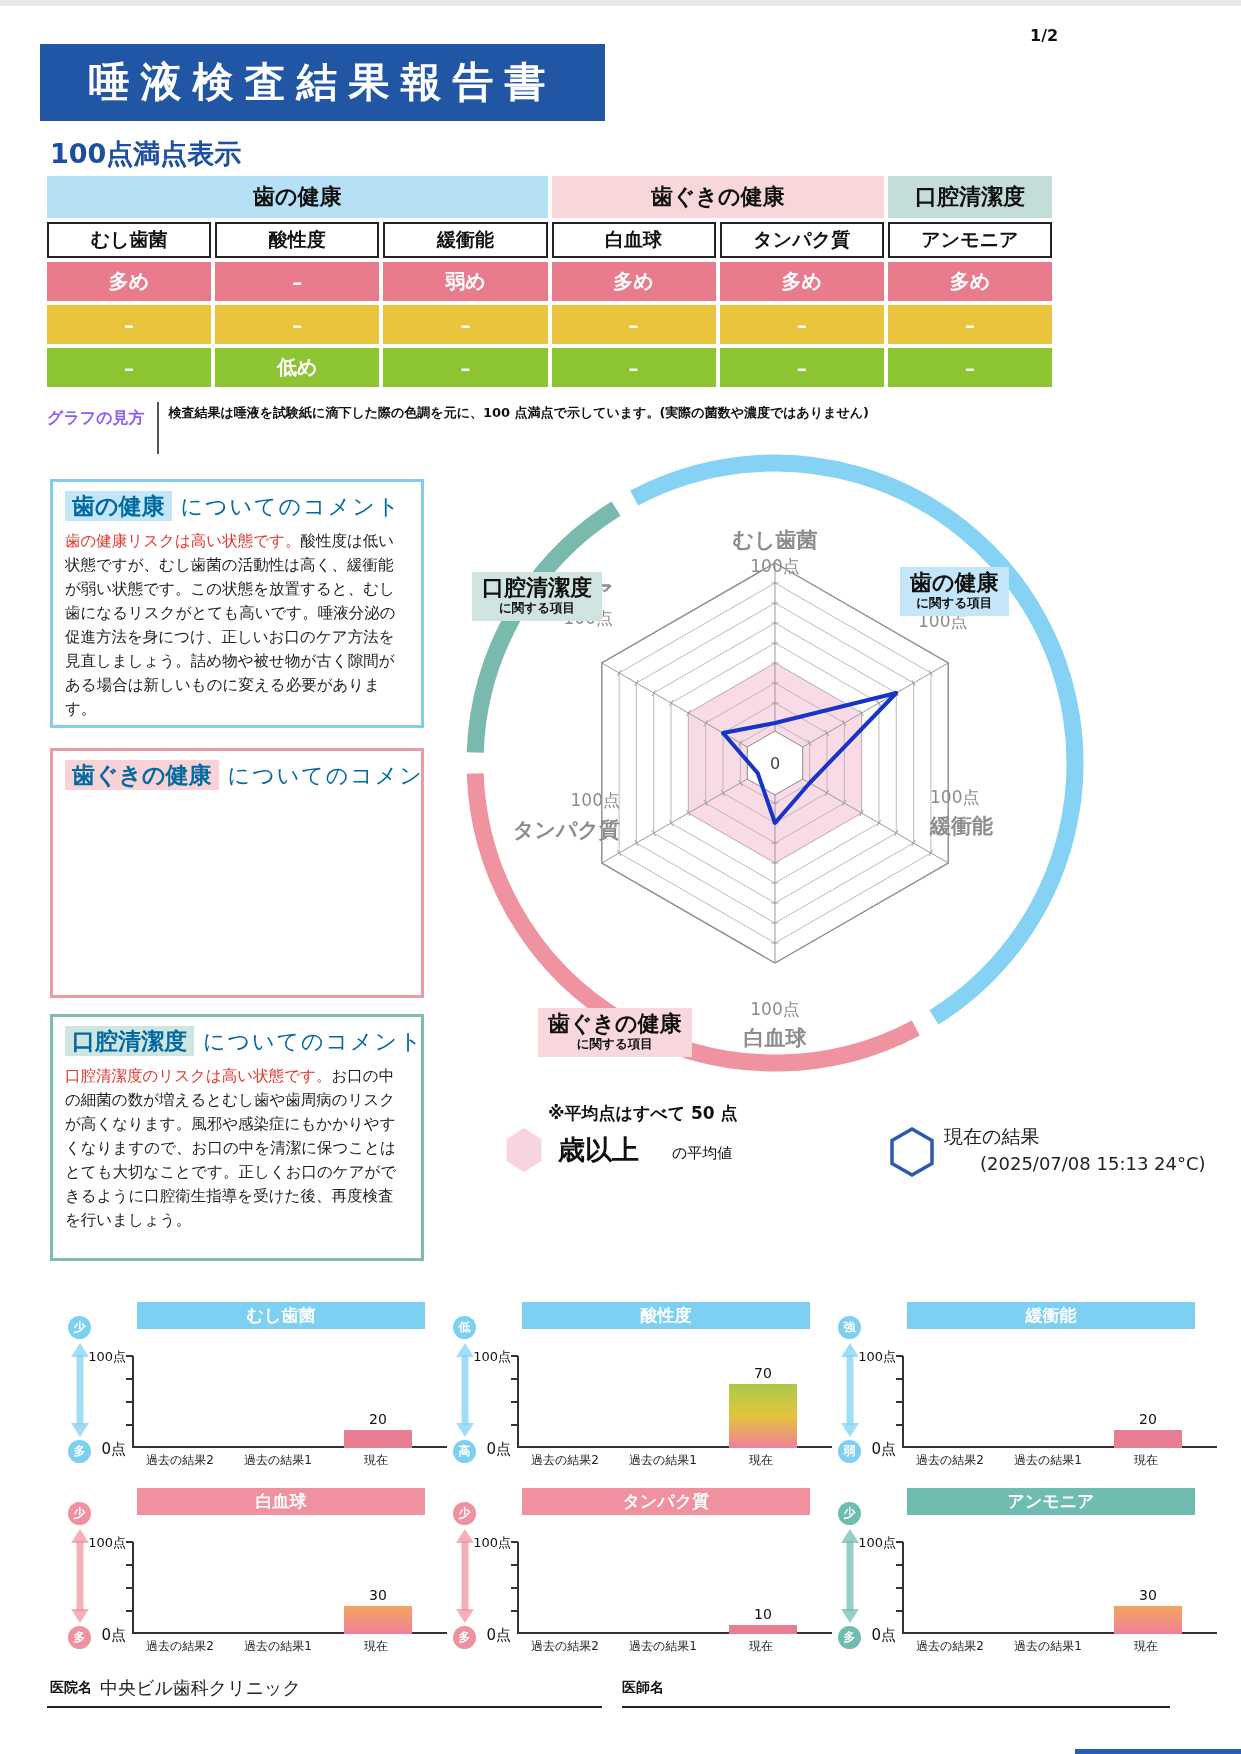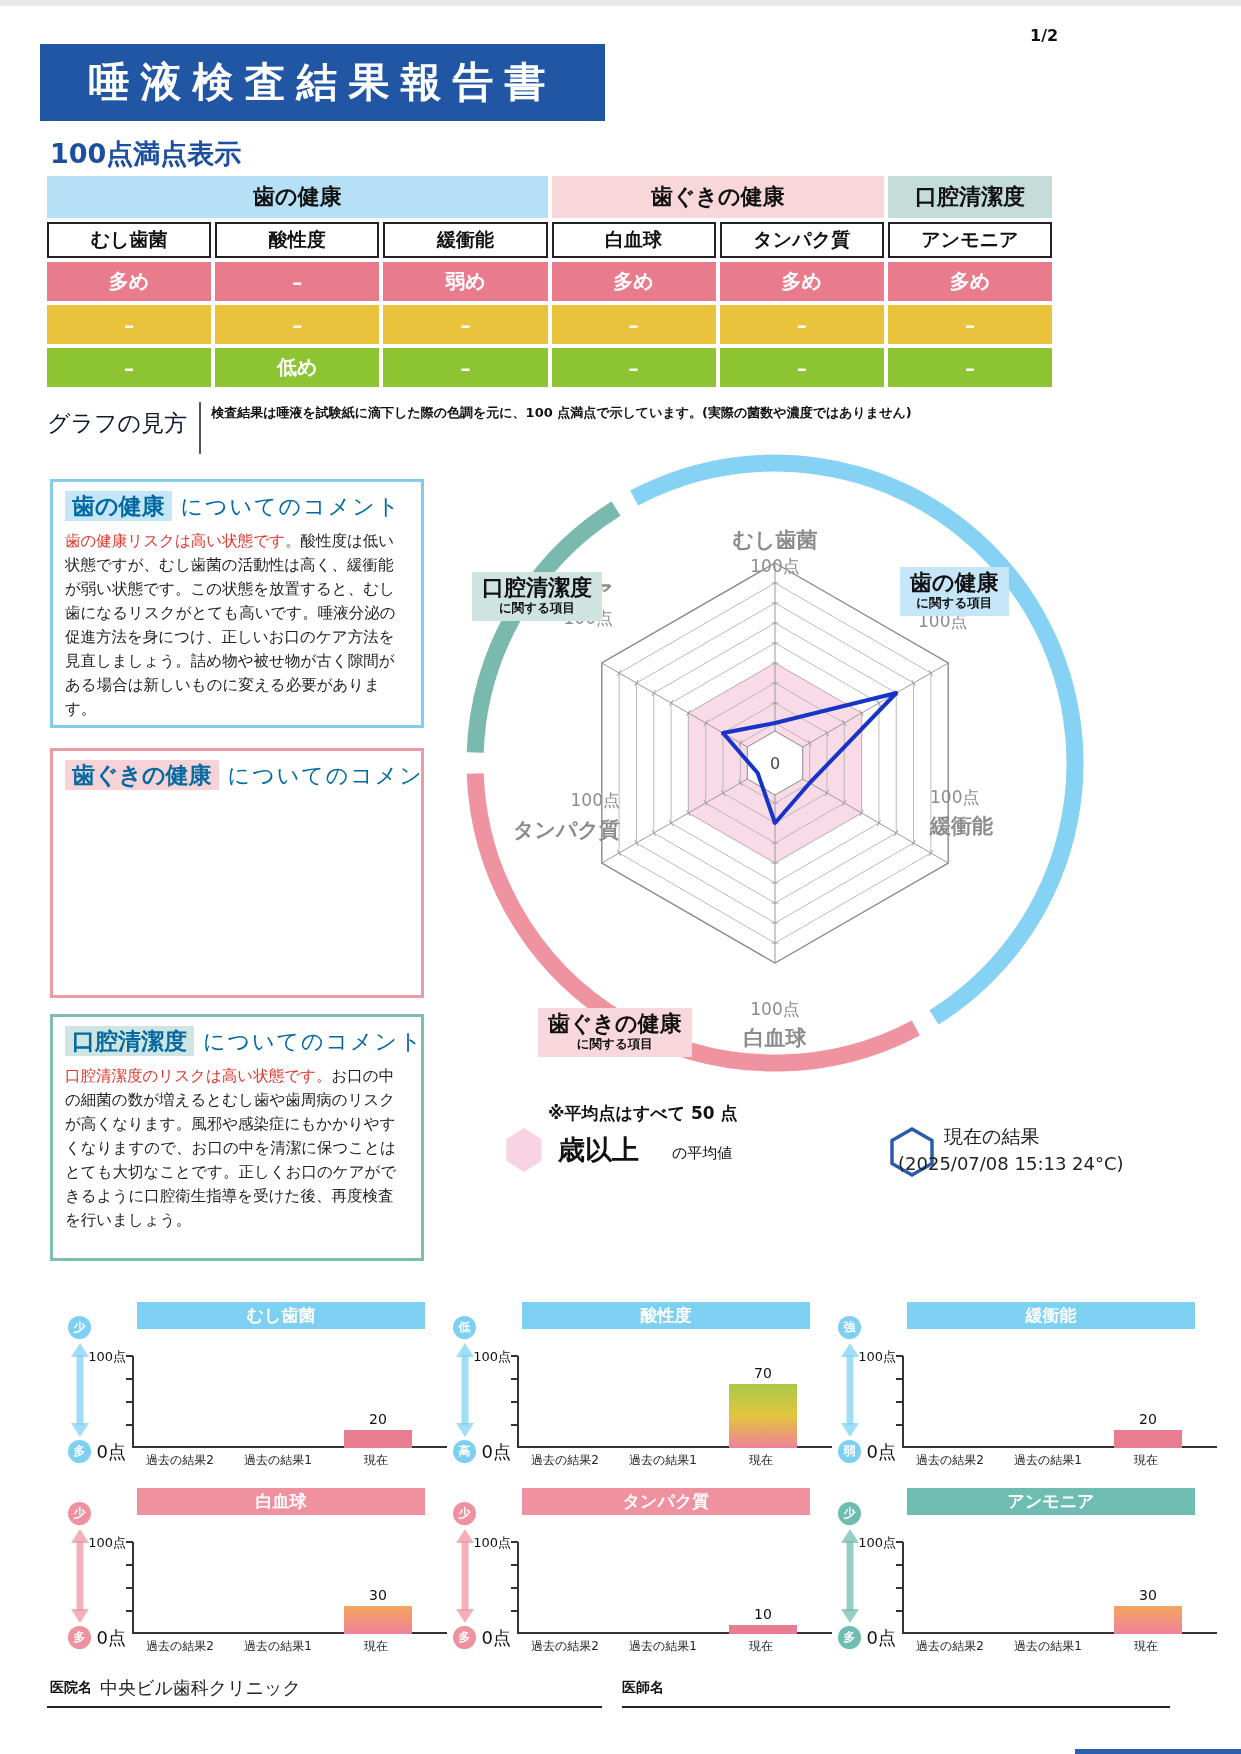--- a/index.html
+++ b/index.html
@@ -16,21 +16,21 @@
   .subtitle { position:absolute; left:50px; top:130px; color:#1d4fa0; font-size:27px; font-weight:bold; }
 
   .score-table { position:absolute; left:47px; top:170px; width:1005px; display:grid;
                  grid-template-columns:repeat(6,1fr); gap:4px; }
   .sg { height:42px; display:flex; align-items:center; justify-content:center; font-size:22px; font-weight:bold; color:#111; }
   .sh { height:36px; display:flex; align-items:center; justify-content:center; font-size:19px; font-weight:bold;
         background:#fff; border:2px solid #222; color:#111; }
   .sv { height:39px; display:flex; align-items:center; justify-content:center; font-size:20px; font-weight:bold; color:#fff; }
 
   .guide { position:absolute; left:47px; top:394px; display:flex; align-items:flex-start; }
-  .guide-label { font-size:23px; font-weight:normal; color:#0f172a; padding-top:8px; white-space:nowrap; }
+  .guide-label { font-size:16px; font-weight:bold; color:#8b5cf6; padding-top:8px; white-space:nowrap; }
   .guide-divider { width:2px; background:#555; height:52px; margin:2px 10px 0 12px; }
   .guide-bold { font-size:19px; font-weight:bold; color:#111; }
   .guide-sub { font-size:13px; font-weight:bold; color:#111; margin-top:4px; }
 
   .cbox { position:absolute; left:50px; width:374px; background:#fff; padding:9px 12px; overflow:hidden; }
   .cbox-title { font-size:22px; color:#0369a1; margin-bottom:7px; white-space:nowrap; }
   .cbox-title .hl { font-weight:bold; font-size:23px; padding:2px 7px; }
   .cbox-title .rest { letter-spacing:2px; }
   .cbox-body { font-size:15.5px; line-height:1.55; color:#222; }
   .cbox-body .lead { color:#e0352b; }
@@ -44,29 +44,29 @@
   .badge .b-t { font-size:22px; font-weight:bold; color:#111; line-height:1.15; white-space:nowrap; }
   .badge .b-s { font-size:12.5px; font-weight:bold; color:#111; white-space:nowrap; }
 
   .legend-note { position:absolute; left:548px; top:1096px; font-size:17px; font-weight:bold; color:#111; }
   .hex-swatch { position:absolute; left:505px; top:1122px; width:38px; height:44px; background:#f8d4e2;
                 clip-path:polygon(50% 0%,96% 25%,96% 75%,50% 100%,4% 75%,4% 25%); }
   .legend-age { position:absolute; left:558px; top:1126px; font-size:27px; font-weight:bold; color:#111; }
   .legend-age-suffix { position:absolute; left:672px; top:1138px; font-size:15px; color:#111; }
   .legend-cur-hex { position:absolute; left:888px; top:1120px; }
   .legend-cur-label { position:absolute; left:944px; top:1118px; font-size:19px; color:#222; }
-  .legend-cur-dt { position:absolute; left:898px; top:1147px; font-size:18px; color:#222; }
+  .legend-cur-dt { position:absolute; left:980px; top:1147px; font-size:18px; color:#222; }
 
   .mini { position:absolute; width:392px; height:180px; }
   .mini-pill { position:absolute; left:77px; top:0; width:288px; height:27px; display:flex; align-items:center;
                justify-content:center; color:#fff; font-size:17px; font-weight:bold; }
   .mini-circle { position:absolute; left:8px; width:23px; height:23px; border-radius:50%; color:#fff;
                  font-size:12px; font-weight:bold; display:flex; align-items:center; justify-content:center; }
   .mini-ymax { position:absolute; left:2px; width:64px; text-align:right; font-size:13px; color:#111; }
-  .mini-ymin { position:absolute; left:2px; width:64px; text-align:right; font-size:18px; color:#111; }
+  .mini-ymin { position:absolute; left:2px; width:64px; text-align:right; font-size:15px; color:#111; }
   .mini-plot { position:absolute; left:72px; top:54px; width:315px; height:92px;
                border-left:2px solid #333; border-bottom:2px solid #333; }
   .mini-tick { position:absolute; left:-8px; width:7px; height:2px; background:#333; }
   .mini-cat { position:absolute; width:110px; text-align:center; font-size:12px; color:#222; top:150px; }
   .mini-bar { position:absolute; width:68px; }
   .mini-val { position:absolute; width:68px; text-align:center; font-size:14px; color:#111; }
 
   .foot-label { position:absolute; font-size:14px; font-weight:bold; color:#111; }
   .foot-name { position:absolute; font-size:18px; color:#222; }
   .foot-line { position:absolute; height:2px; background:#222; }

